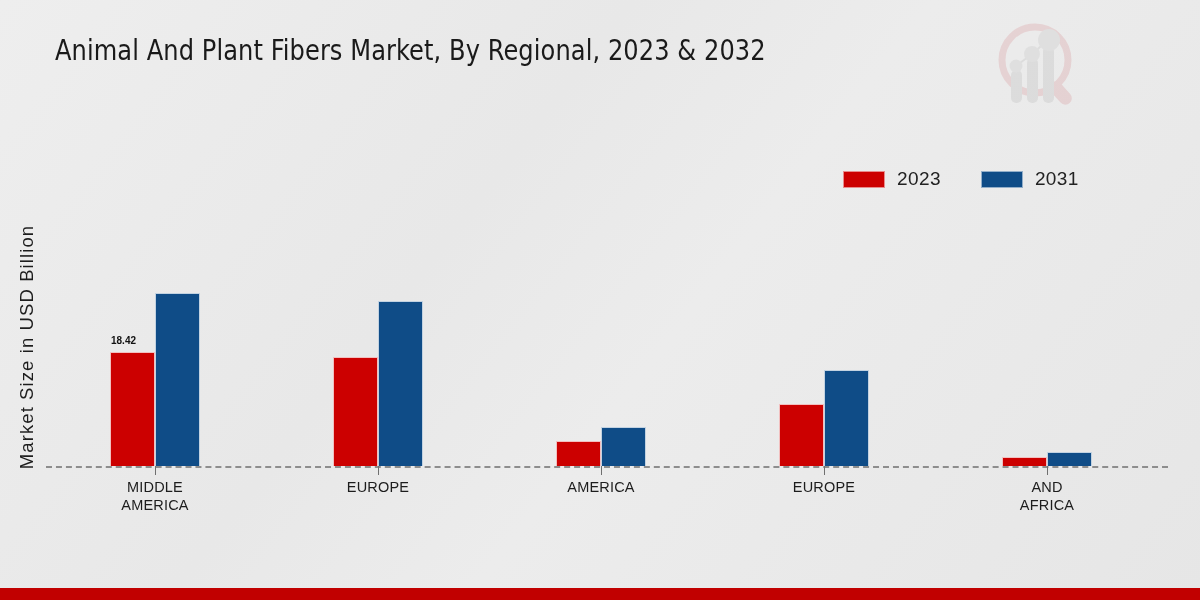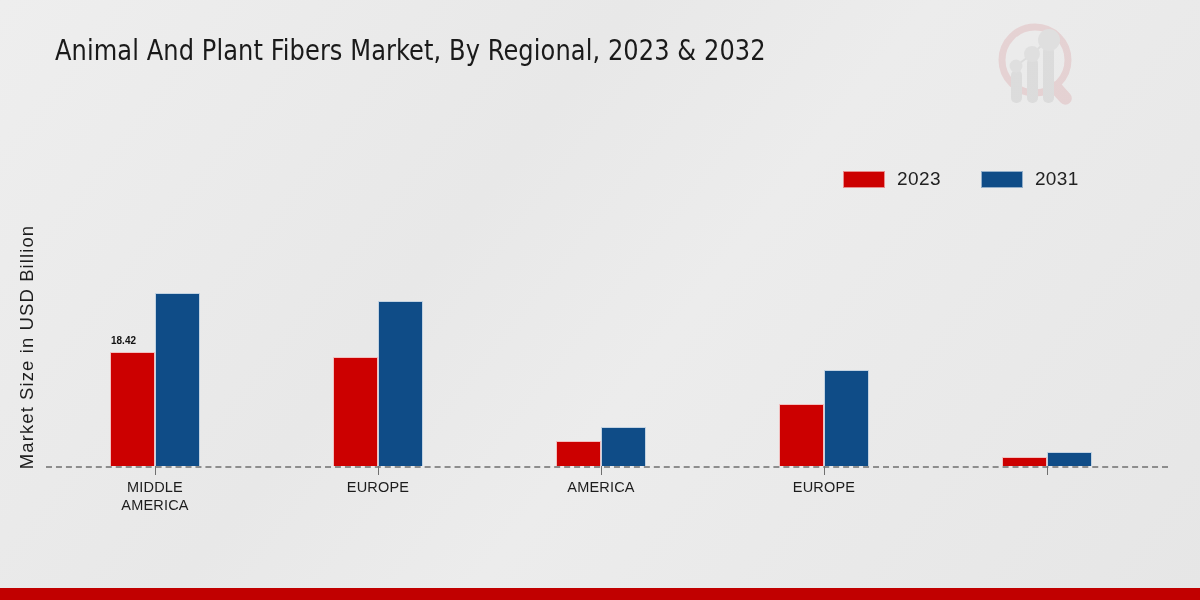--- a/index.html
+++ b/index.html
@@ -252,20 +252,22 @@
         <div class="cat-label" style="left: 298px;">
           <div>EUROPE</div>
         </div>
         <div class="cat-label" style="left: 521px;">
           <div>AMERICA</div>
         </div>
         <div class="cat-label" style="left: 744px;">
           <div>EUROPE</div>
         </div>
         <div class="cat-label" style="left: 967px;">
+          <div>AND</div>
+          <div>AFRICA</div>
         </div>
       </div>
     <div id="value-labels">
         <div class="value-label" style="left: 111px; top: 335px;">18.42</div>
       </div>
   </div>
 
   <div class="footer-bar"></div>
 </div>
 

